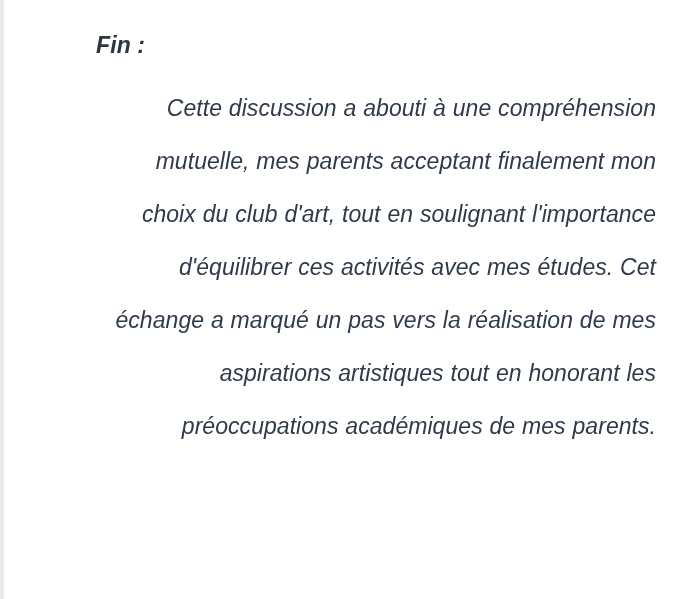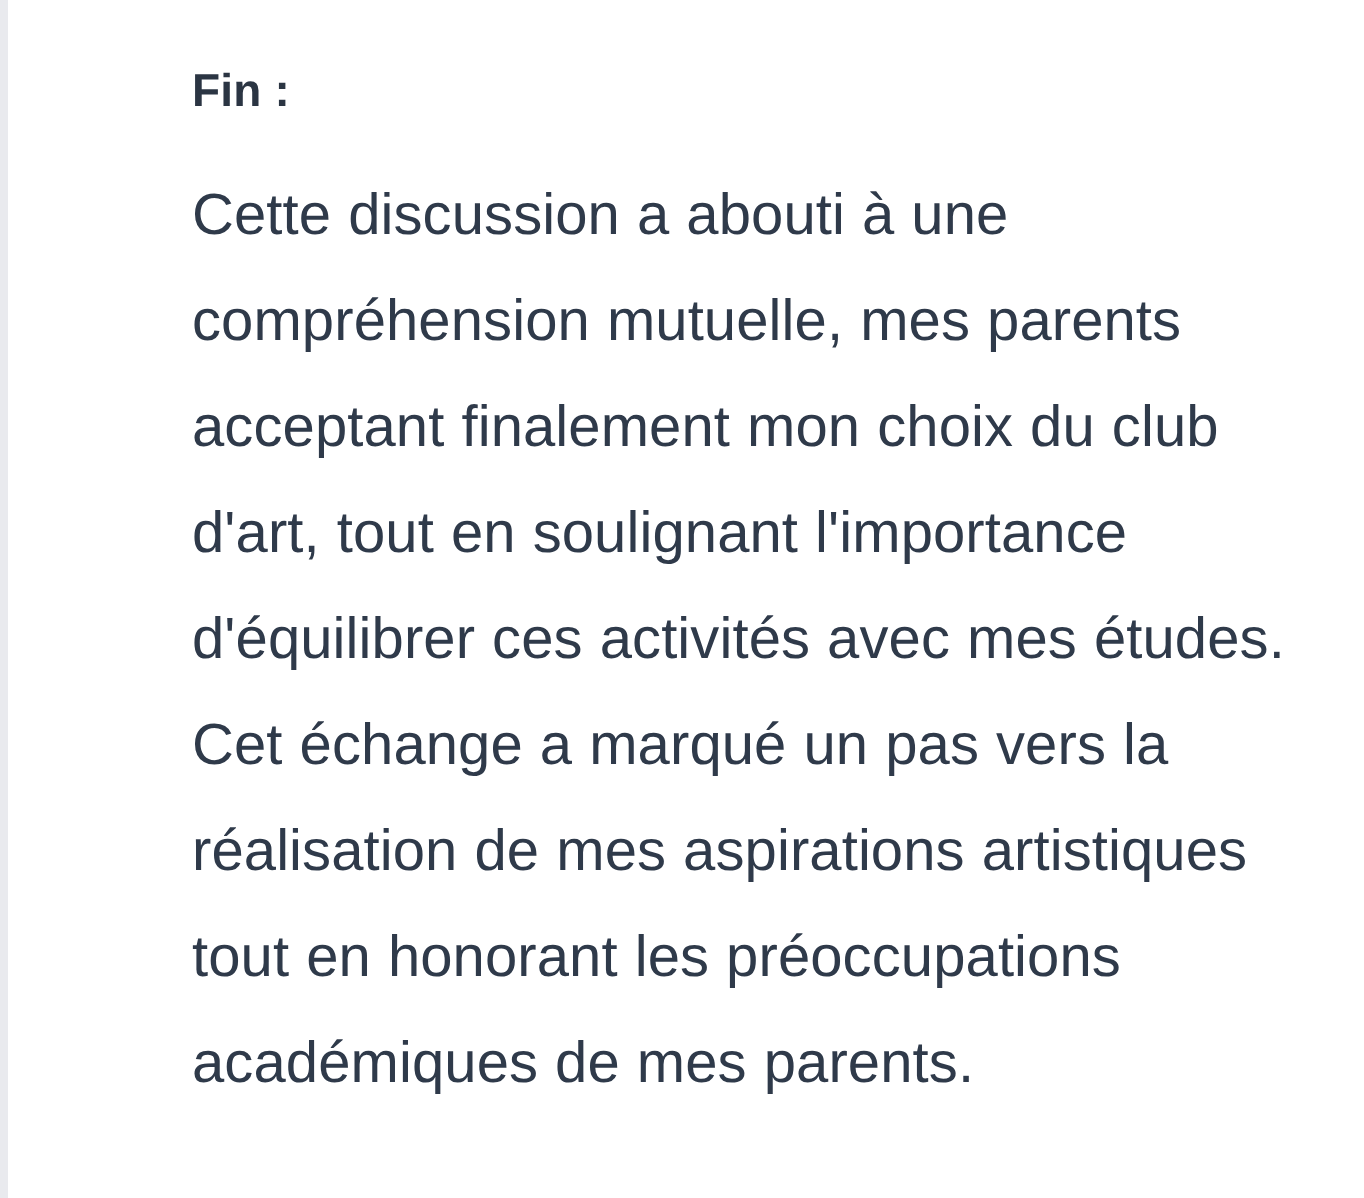--- a/index.html
+++ b/index.html
@@ -12,20 +12,21 @@
     background: #ffffff;
     font-family: "Liberation Sans", sans-serif;
     overflow: hidden;
   }
   .page {
     position: relative;
     width: 682px;
     height: 599px;
     background: #ffffff;
     box-sizing: border-box;
+    font-style: italic;
   }
   .left-rule {
     position: absolute;
     left: 0;
     top: 0;
     width: 4px;
     height: 599px;
     background: #e9eaee;
   }
   .content {
@@ -37,27 +38,28 @@
   .section-heading {
     font-size: 23px;
     font-weight: bold;
     color: #2b3543;
     letter-spacing: 0.1px;
     margin: 0;
     padding-top: 29px;
     line-height: 32px;
   }
   .body-text {
-    font-size: 29px;
+    font-size: 23px;
     color: #2f3a4a;
     line-height: 53px;
     margin: 0;
     padding-top: 21px;
     letter-spacing: 0.05px;
     word-spacing: 0.4px;
+    text-align: right;
   }
 </style>
 </head>
 <body>
 
 <div class="page">
   <div class="left-rule"></div>
   <div class="content">
     <h2 class="section-heading">Fin :</h2>
     <p class="body-text">Cette discussion a abouti à une compréhension mutuelle, mes parents acceptant finalement mon choix du club d'art, tout en soulignant l'importance d'équilibrer ces activités avec mes études. Cet échange a marqué un pas vers la réalisation de mes aspirations artistiques tout en honorant les préoccupations académiques de mes parents.</p>

